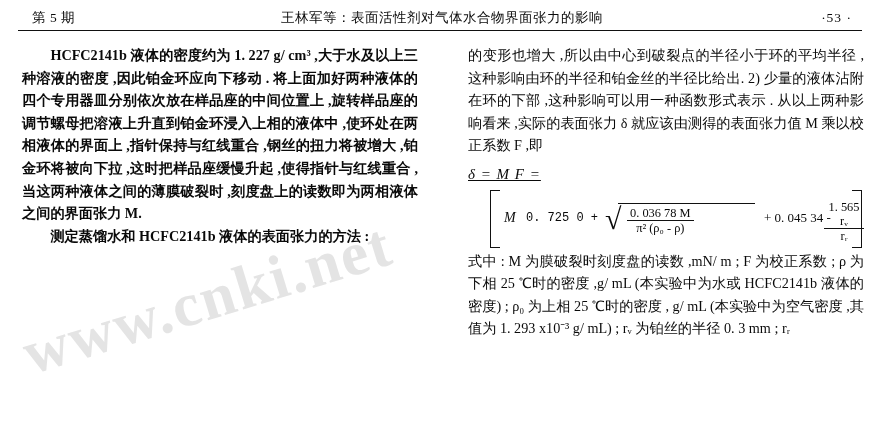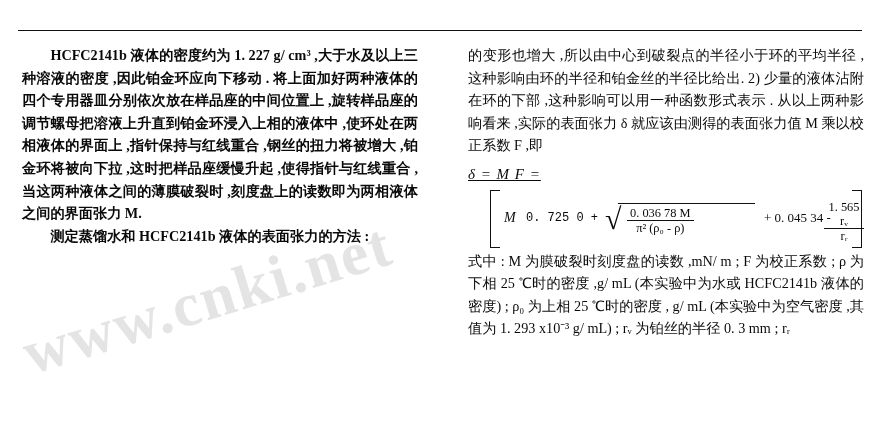--- a/index.html
+++ b/index.html
@@ -174,20 +174,25 @@
     white-space: nowrap;
     overflow: visible;
   }
   .wm span { display: inline-block; }
 </style>
 </head>
 <body>
 
 <div class="page">
 
+  <div class="header">
+    <div class="issue">第 5 期</div>
+    <div class="title">王林军等：表面活性剂对气体水合物界面张力的影响</div>
+    <div class="pageno">·53 ·</div>
+  </div>
   <div class="rule"></div>
 
   <div class="col col-left">
     <p class="ind">HCFC2141b 液体的密度约为 1. 227 g/ cm³ ,大于水及以上三种溶液的密度 ,因此铂金环应向下移动 . 将上面加好两种液体的四个专用器皿分别依次放在样品座的中间位置上 ,旋转样品座的调节螺母把溶液上升直到铂金环浸入上相的液体中 ,使环处在两相液体的界面上 ,指针保持与红线重合 ,钢丝的扭力将被增大 ,铂金环将被向下拉 ,这时把样品座缓慢升起 ,使得指针与红线重合 ,当这两种液体之间的薄膜破裂时 ,刻度盘上的读数即为两相液体之间的界面张力 M.</p>
     <p class="ind">测定蒸馏水和 HCFC2141b 液体的表面张力的方法 :</p>
   </div>
 
   <div class="col col-right">
     <p>的变形也增大 ,所以由中心到破裂点的半径小于环的平均半径 ,这种影响由环的半径和铂金丝的半径比给出. 2) 少量的液体沾附在环的下部 ,这种影响可以用一种函数形式表示 . 从以上两种影响看来 ,实际的表面张力 δ 就应该由测得的表面张力值 M 乘以校正系数 F ,即</p>
 

